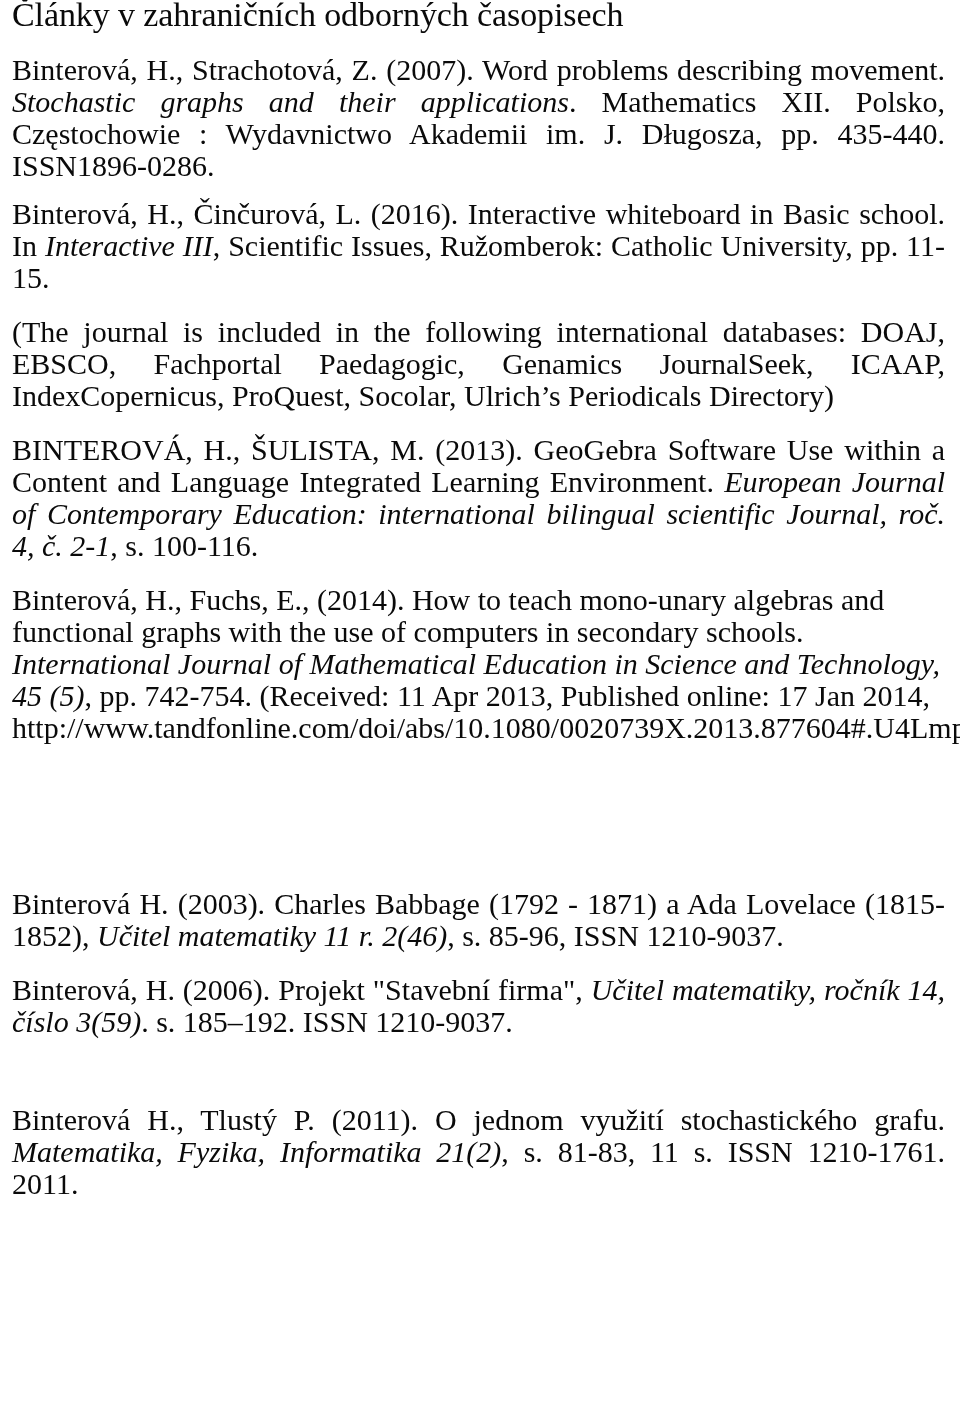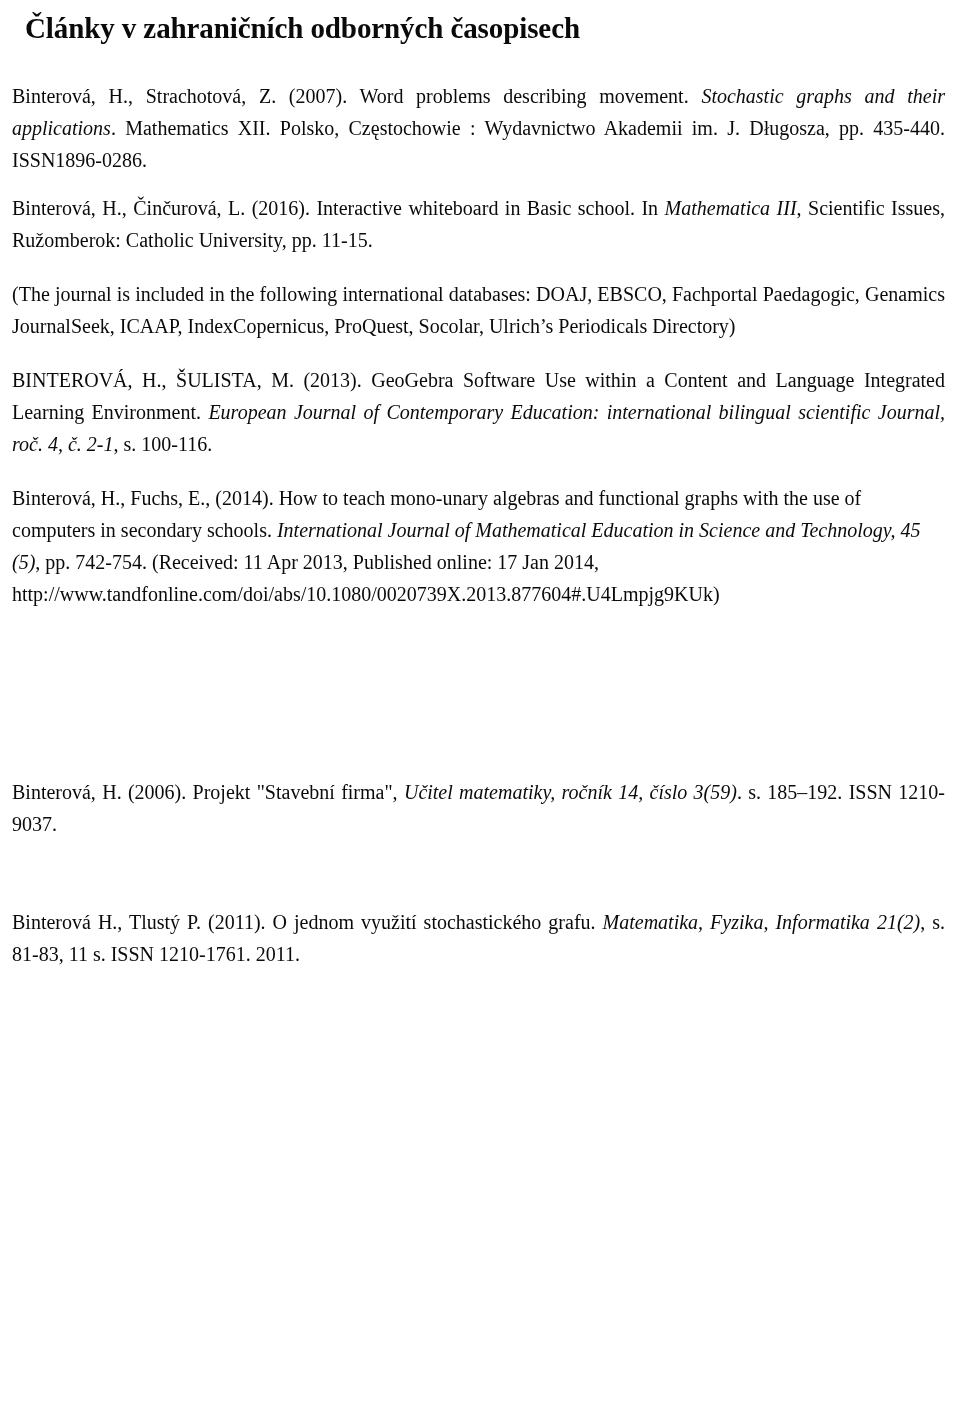--- a/index.html
+++ b/index.html
@@ -24,29 +24,29 @@
     height: 1408px;
     overflow: hidden;
   }
   .content {
     position: absolute;
     left: 12px;
     top: 0;
     width: 933px;
   }
   h2.section-heading {
-    font-size: 29px;
-    font-weight: bold;
+    font-size: 34px;
+    font-weight: normal;
     line-height: 30px;
-    margin: 13px;
+    margin: 0;
     padding: 0;
     letter-spacing: -0.1px;
   }
   .para {
-    font-size: 20px;
+    font-size: 30px;
     line-height: 32px;
     margin: 0;
     padding: 0;
     text-align: left;
     word-spacing: 0px;
   }
   .para.justify {
     text-align: justify;
     text-justify: inter-word;
   }
@@ -67,21 +67,21 @@
 
     <div class="spacer-24"></div>
 
     <p class="para justify">
       <span>Binterová, H., Strachotová, Z. (2007). Word problems describing movement. </span><i>Stochastic graphs and their applications</i><span>. Mathematics XII. Polsko, Częstochowie : Wydavnictwo Akademii im. J. Długosza, pp. 435-440. ISSN1896-0286.</span>
     </p>
 
     <div class="spacer-16"></div>
 
     <p class="para justify">
-      <span>Binterová, H., Činčurová, L. (2016). Interactive whiteboard in Basic school. In </span><i>Mathematica III</i><span>, Scientific Issues,  Ružomberok: Catholic University, pp. 11-15.</span>
+      <span>Binterová, H., Činčurová, L. (2016). Interactive whiteboard in Basic school. In </span><i>Interactive III</i><span>, Scientific Issues,  Ružomberok: Catholic University, pp. 11-15.</span>
     </p>
 
     <div class="spacer-22"></div>
 
 
     <p class="para justify">
       <span>(The journal is included in the following international databases: DOAJ, EBSCO, Fachportal Paedagogic, Genamics JournalSeek, ICAAP, IndexCopernicus, ProQuest, Socolar, Ulrich’s </span><span class="lastline">Periodicals Directory)</span>
     </p>
 
     <div class="spacer-22"></div>
@@ -94,20 +94,23 @@
 
     <p class="para">
       <span>Binterová, H., Fuchs, E., (2014). How to teach mono-unary algebras and functional graphs with the use of computers in secondary schools. </span><i>International Journal of Mathematical Education in Science and Technology, 45 (5)</i><span>, pp. 742-754. (Received: 11 Apr 2013, Published online: 17 Jan 2014, http://www.tandfonline.com/doi/abs/10.1080/0020739X.2013.877604#.U4Lmpjg9KUk)</span>
     </p>
 
     <div class="gap-big"></div>
 
 
     <div class="spacer-24"></div>
 
+    <p class="para justify">
+      <span>Binterová H. (2003). Charles Babbage (1792 - 1871) a Ada Lovelace (1815-1852), </span><i>Učitel matematiky 11 r. 2(46)</i><span>, s. 85-96, ISSN 1210-9037.</span>
+    </p>
 
     <div class="spacer-22"></div>
 
     <p class="para justify">
       <span>Binterová, H. (2006). Projekt "Stavební firma", </span><i>Učitel matematiky, ročník 14, číslo 3(59)</i><span>. s. 185–192. ISSN 1210-9037.</span>
     </p>
 
     <div class="spacer-22"></div>
 
 

